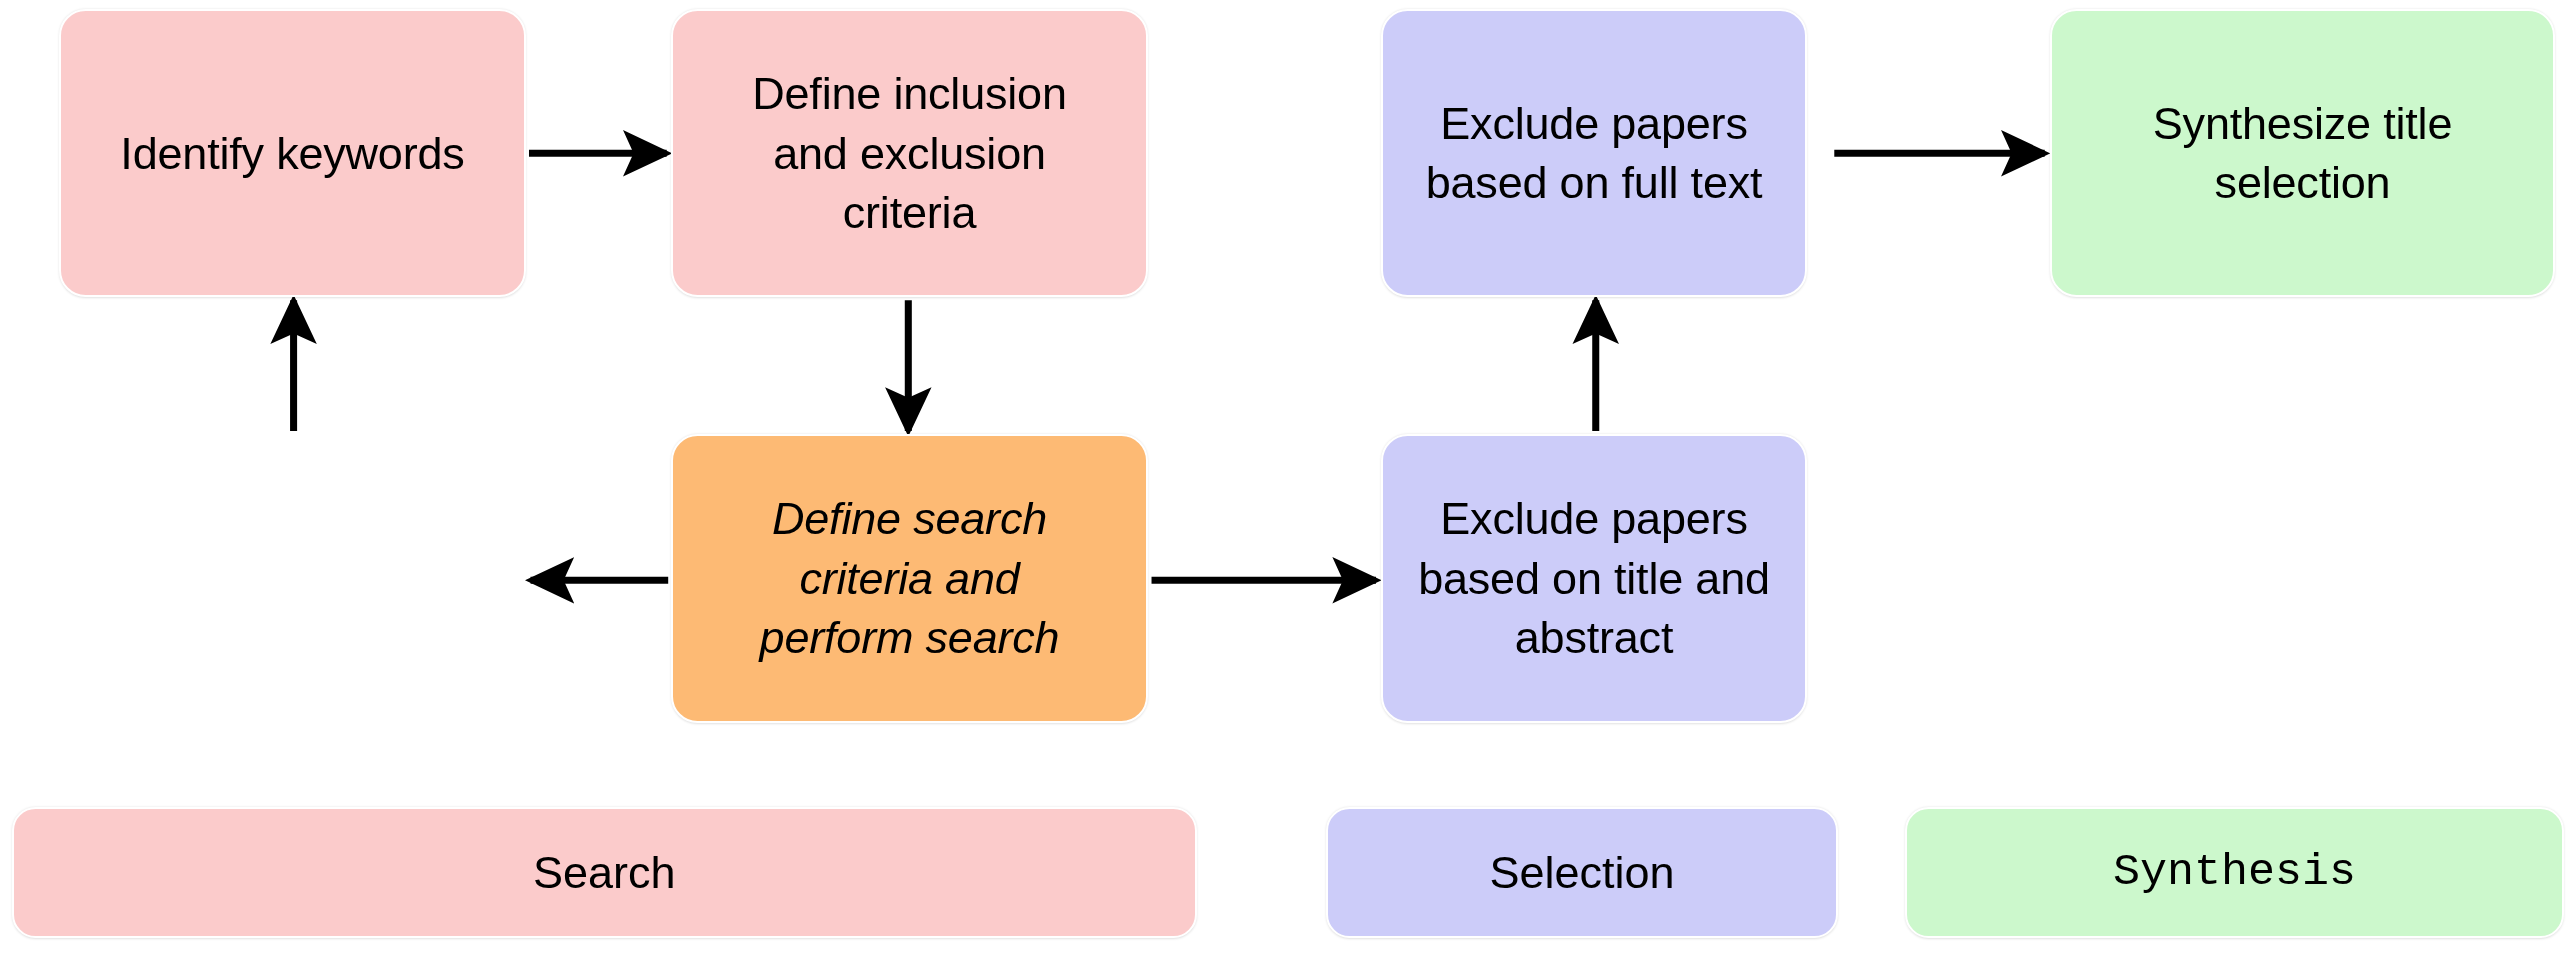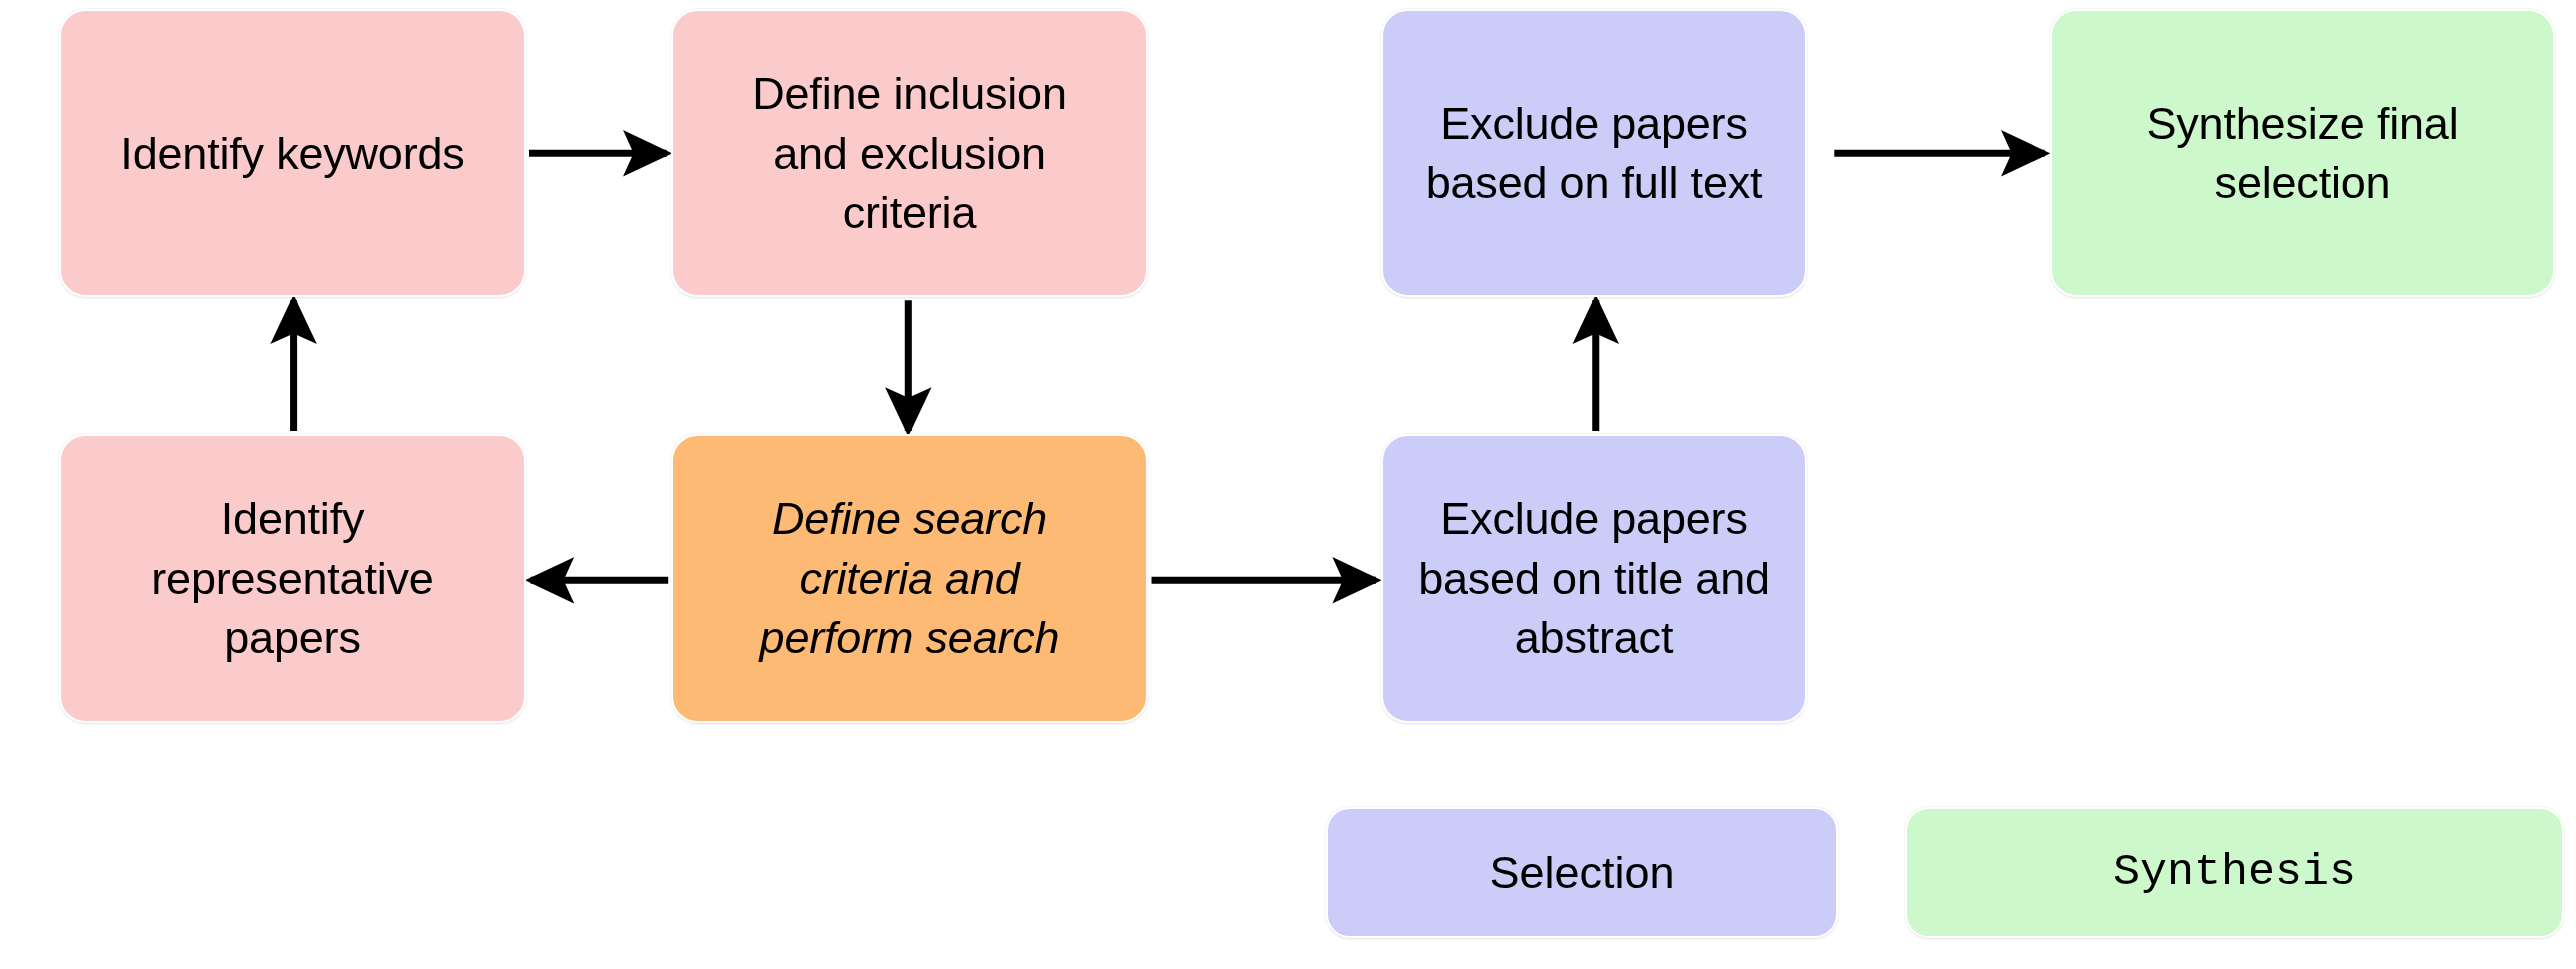--- a/index.html
+++ b/index.html
@@ -88,42 +88,40 @@
 and exclusion
 criteria</span>
   </div>
 
   <div class="node" style="left:1381px; top:9.4px; width:426px; height:288px; background:#ccccf9;">
     <span class="node-label">Exclude papers
 based on full text</span>
   </div>
 
   <div class="node" style="left:2050px; top:9.4px; width:505px; height:288px; background:#ccf8cc;">
-    <span class="node-label">Synthesize final
+    <span class="node-label">Synthesize title
 selection</span>
   </div>
 
-  <div class="node" style="left:59px; top:434px; width:467px; height:289px; background:#fbcbcb;">
-    <span class="node-label">Identify
-representative
-papers</span>
-  </div>
 
   <div class="node" style="left:671px; top:434px; width:477px; height:289px; background:#fdba74;font-style:italic;">
     <span class="node-label">Define search
 criteria and
 perform search</span>
   </div>
 
   <div class="node" style="left:1381px; top:434px; width:426px; height:289px; background:#ccccf9;">
     <span class="node-label">Exclude papers
 based on title and
 abstract</span>
   </div>
 
+  <div class="legend" style="left:11.7px; top:807px; width:1185px; height:131px; background:#fbcbcb;">
+    <span>Search</span>
+  </div>
 
   <div class="legend" style="left:1326px; top:807px; width:512px; height:131px; background:#ccccf9;">
     <span>Selection</span>
   </div>
 
   <div class="legend" style="left:1905px; top:807px; width:659px; height:131px; background:#ccf8cc;font-family:Liberation Mono, monospace;">
     <span>Synthesis</span>
   </div>
 
 </div>

